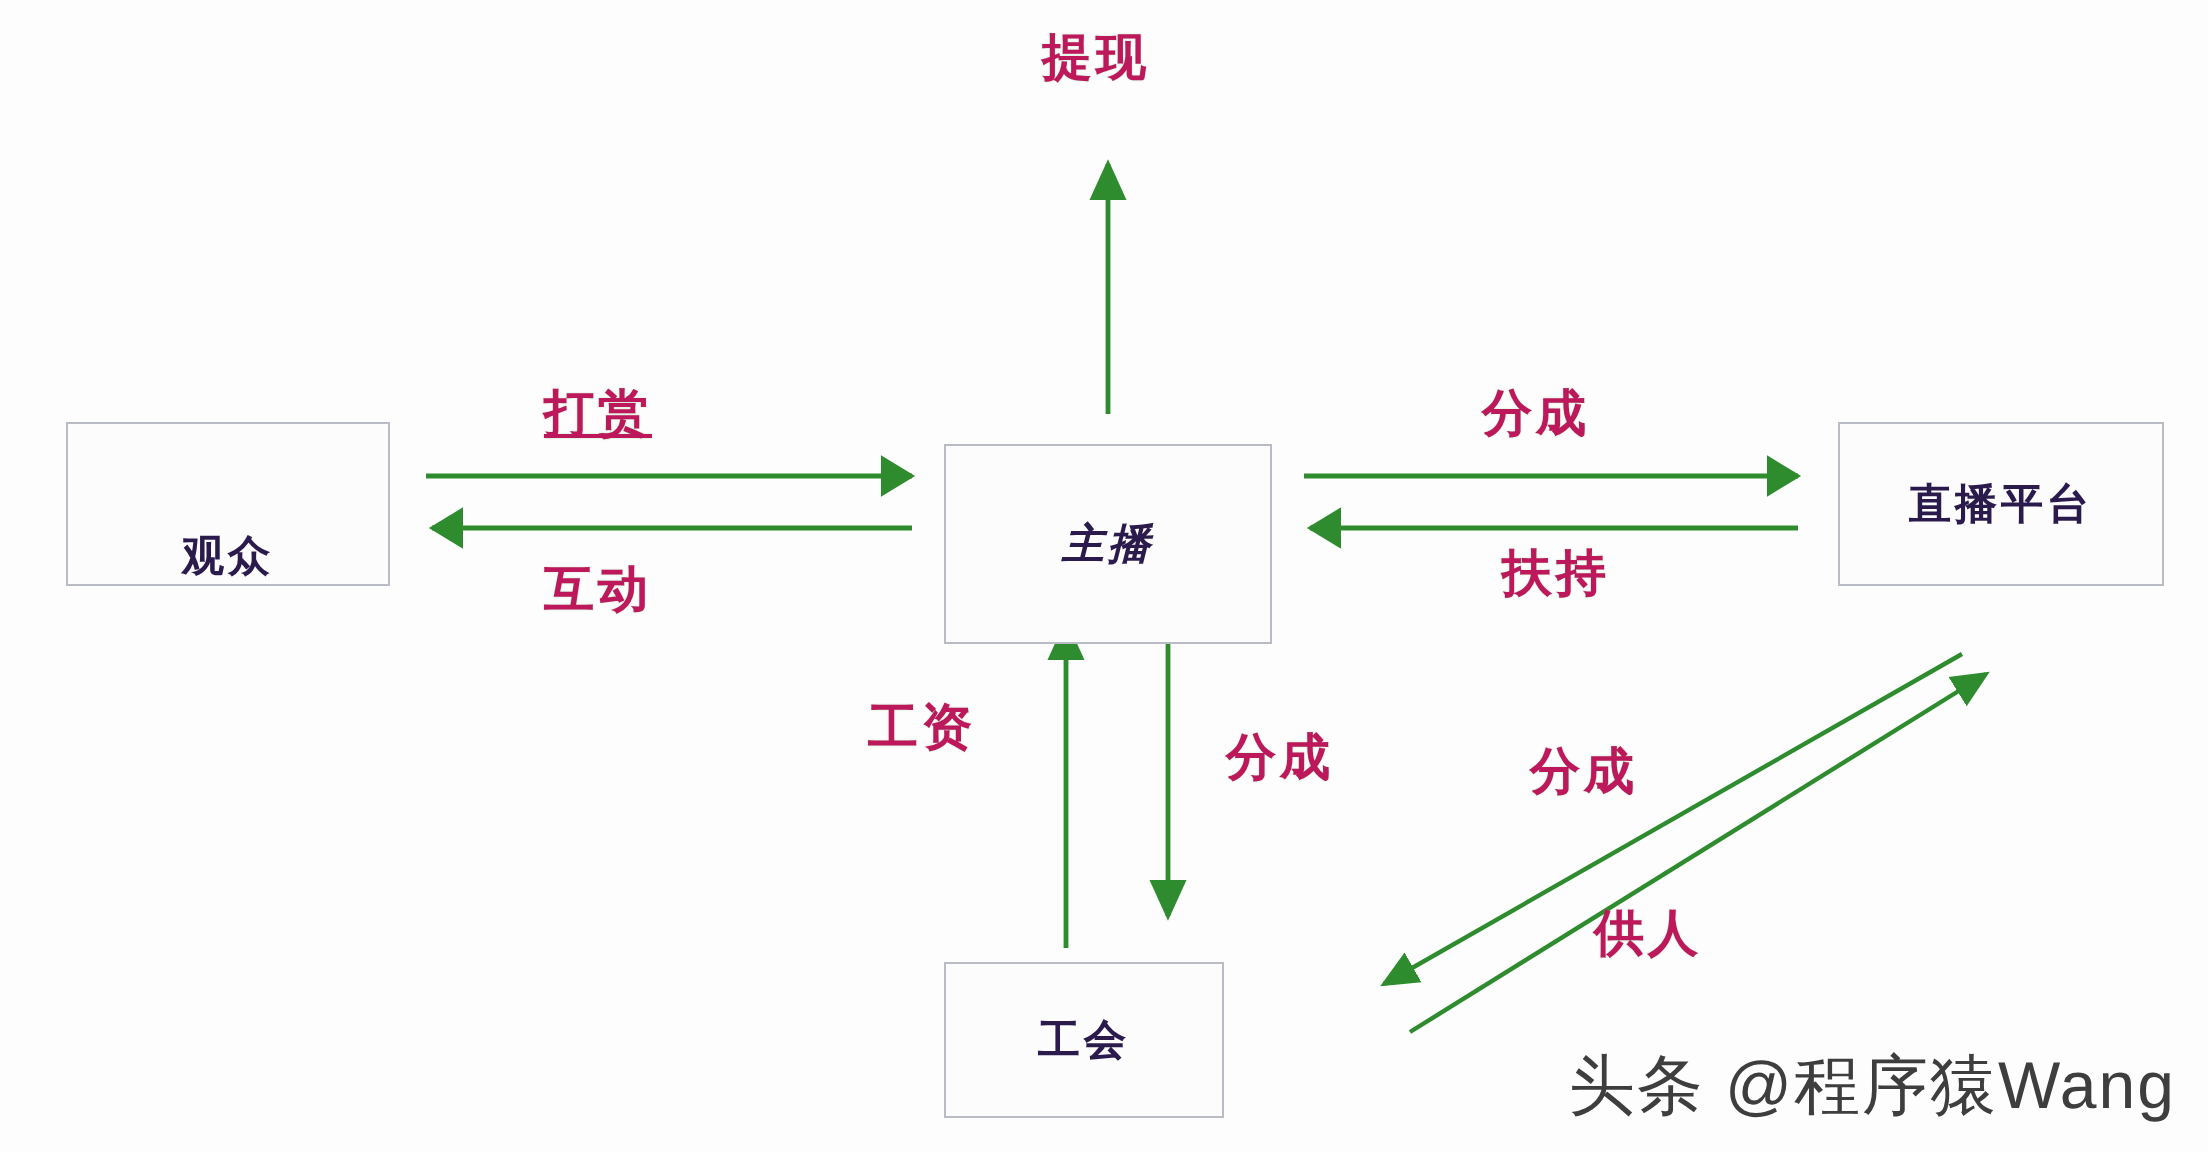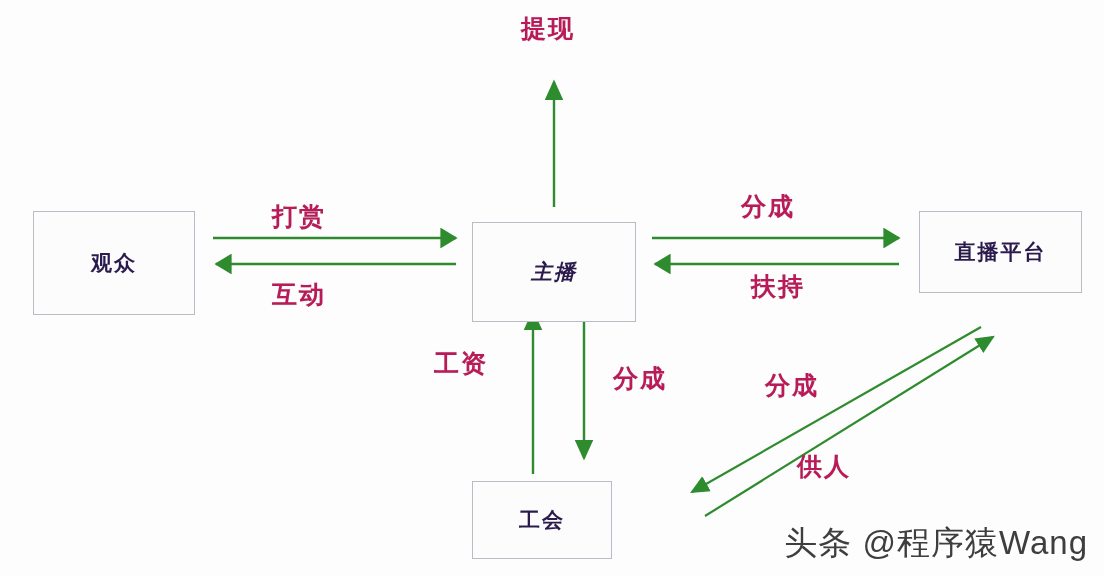--- a/index.html
+++ b/index.html
@@ -24,37 +24,37 @@
     background: #fcfcfd;
     display: flex;
     align-items: center;
     justify-content: center;
     color: #2b1b4d;
     font-size: 21px;
     letter-spacing: 2px;
     font-family: "Liberation Serif", "DejaVu Serif", serif;
     font-weight: 600;
   }
-  #node-audience { left: 33px;  top: 211px; width: 162px; height: 104px; }
+  #node-audience { left: 33px;  top: 211px; width: 162px; height: 82px; align-items: flex-end; }
   #node-streamer { left: 472px; top: 222px; width: 164px; height: 100px; font-style: italic; }
   #node-platform { left: 919px; top: 211px; width: 163px; height: 82px; }
   #node-guild    { left: 472px; top: 481px; width: 140px; height: 78px; }
 
   .edge-label {
     position: absolute;
     color: #be185d;
     font-size: 25px;
     letter-spacing: 2px;
     font-family: "Liberation Serif", "DejaVu Serif", serif;
     font-weight: 600;
     white-space: nowrap;
     text-shadow: 0 0 1px rgba(60,174,60,0.35);
   }
   #lbl-withdraw { left: 521px; top: 12px; }
-  #lbl-tip      { left: 272px; top: 200px; }
+  #lbl-tip      { left: 272px; top: 190px; text-decoration: underline; }
   #lbl-interact { left: 272px; top: 278px; }
   #lbl-split-r  { left: 741px; top: 190px; }
   #lbl-support  { left: 751px; top: 270px; }
   #lbl-salary   { left: 434px; top: 347px; }
   #lbl-split-d  { left: 613px; top: 362px; }
   #lbl-split-dg { left: 765px; top: 369px; }
   #lbl-supply   { left: 797px; top: 450px; }
 
   svg#arrows {
     position: absolute;

